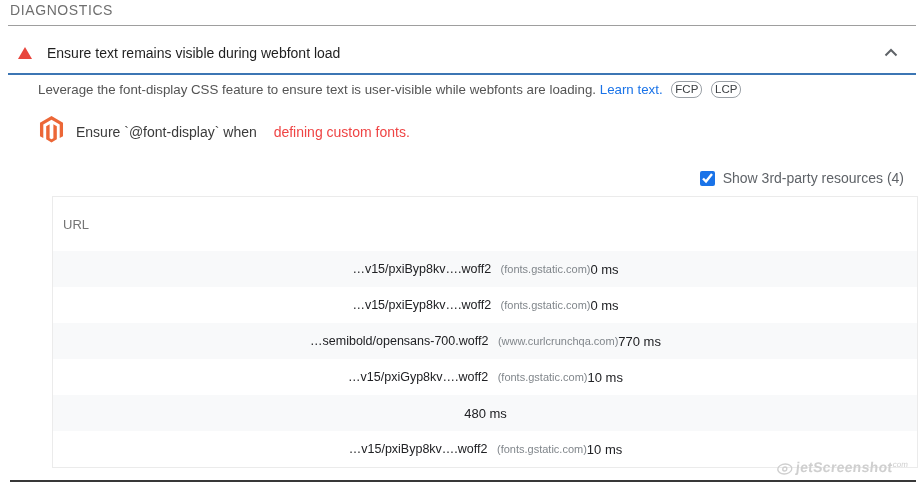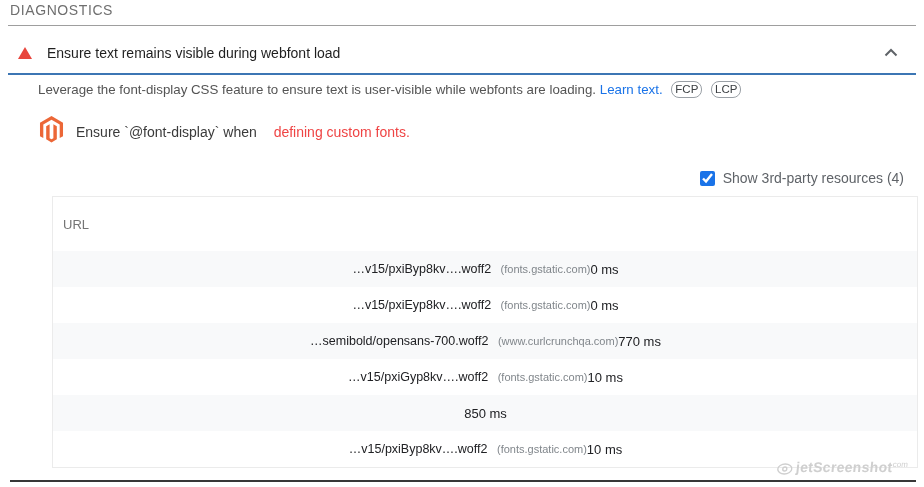--- a/index.html
+++ b/index.html
@@ -133,21 +133,21 @@
 
     <div class="t-row">
       <span class="cell-url">
         <span>…v15/pxiGyp8kv….woff2</span>
         <span class="cell-domain">(fonts.gstatic.com)</span>
       </span>
       <span class="cell-savings">10 ms</span>
     </div>
 
     <div class="t-row alt">
-      <span class="cell-savings">850 ms</span>
+      <span class="cell-savings">480 ms</span>
     </div>
 
     <div class="t-row">
       <span class="cell-url">
         <span>…v15/pxiByp8kv….woff2</span>
         <span class="cell-domain">(fonts.gstatic.com)</span>
       </span>
       <span class="cell-savings">10 ms</span>
     </div>
   </div>

